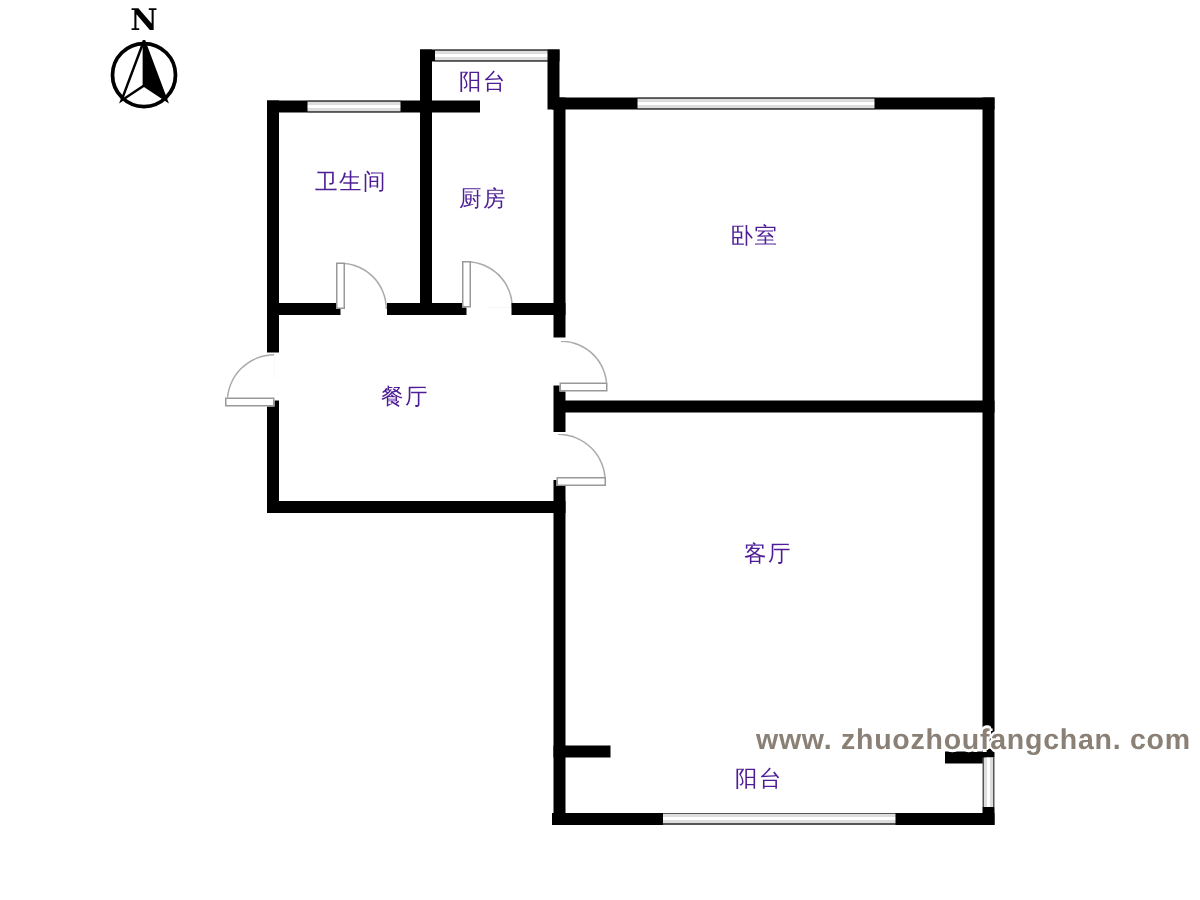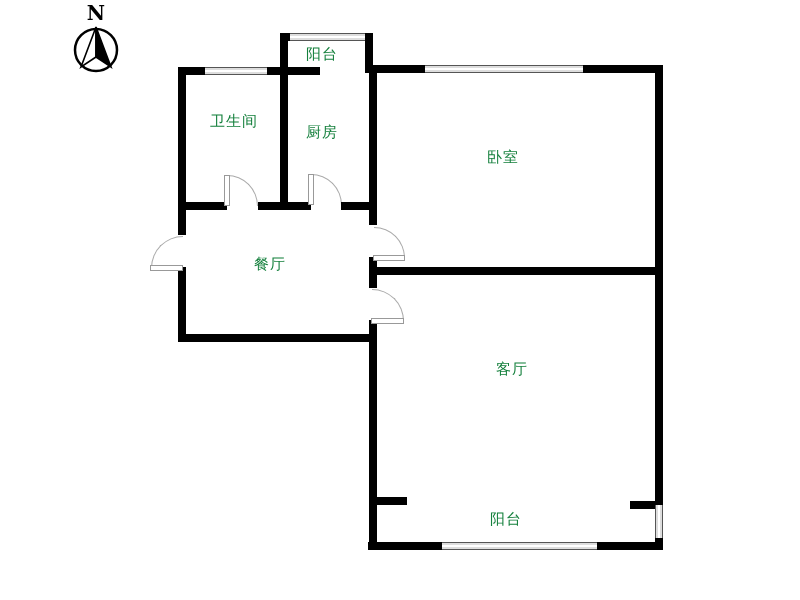--- a/index.html
+++ b/index.html
@@ -14,21 +14,21 @@
   }
   .window-v{
     position:absolute;width:8px;z-index:3;
     background:linear-gradient(to right,#555 0 1px,#ddd 1px 3px,#fff 3px 5px,#ddd 5px 7px,#555 7px 8px);
   }
   .arc{position:absolute;z-index:1;}
   .arc-ne{border-top:1px solid #aaa;border-right:1px solid #aaa;border-top-right-radius:100%;}
   .arc-nw{border-top:1px solid #aaa;border-left:1px solid #aaa;border-top-left-radius:100%;}
   .leaf{position:absolute;background:#fff;border:1px solid #999;z-index:2;box-sizing:border-box;}
   .room-label{
-    position:absolute;z-index:4;color:#15803d;font-size:15px;letter-spacing:1px;white-space:nowrap;
+    position:absolute;z-index:4;color:#4c1d95;font-size:15px;letter-spacing:1px;white-space:nowrap;
   }
   .compass{position:absolute;left:70px;top:2px;width:52px;height:78px;z-index:4;}
   .compass .n-letter{
     position:absolute;left:0;top:0;width:52px;text-align:center;
     font-family:"DejaVu Serif","Liberation Serif",serif;font-weight:bold;font-size:20px;color:#000;line-height:22px;
   }
   .compass svg{position:absolute;left:2px;top:22px;}
   .watermark{
     position:absolute;z-index:6;font-weight:bold;color:#8a8076;white-space:nowrap;
     text-shadow:-2px 0 0 #fff,2px 0 0 #fff,0 -2px 0 #fff,0 2px 0 #fff,
@@ -94,14 +94,15 @@
   <div class="leaf" style="left:371px;top:318px;width:33px;height:6px;"></div>
 
   <div class="room-label" style="left:306px;top:45px;">阳台</div>
   <div class="room-label" style="left:210px;top:112px;">卫生间</div>
   <div class="room-label" style="left:306px;top:123px;text-align:right;">厨房</div>
   <div class="room-label" style="left:487px;top:148px;">卧室</div>
   <div class="room-label" style="left:254px;top:255px;">餐厅</div>
   <div class="room-label" style="left:496px;top:360px;">客厅</div>
   <div class="room-label" style="left:490px;top:510px;">阳台</div>
 
+  <div class="watermark wm-line2">www. zhuozhoufangchan. com</div>
 
 </div>
 
 </body></html>

